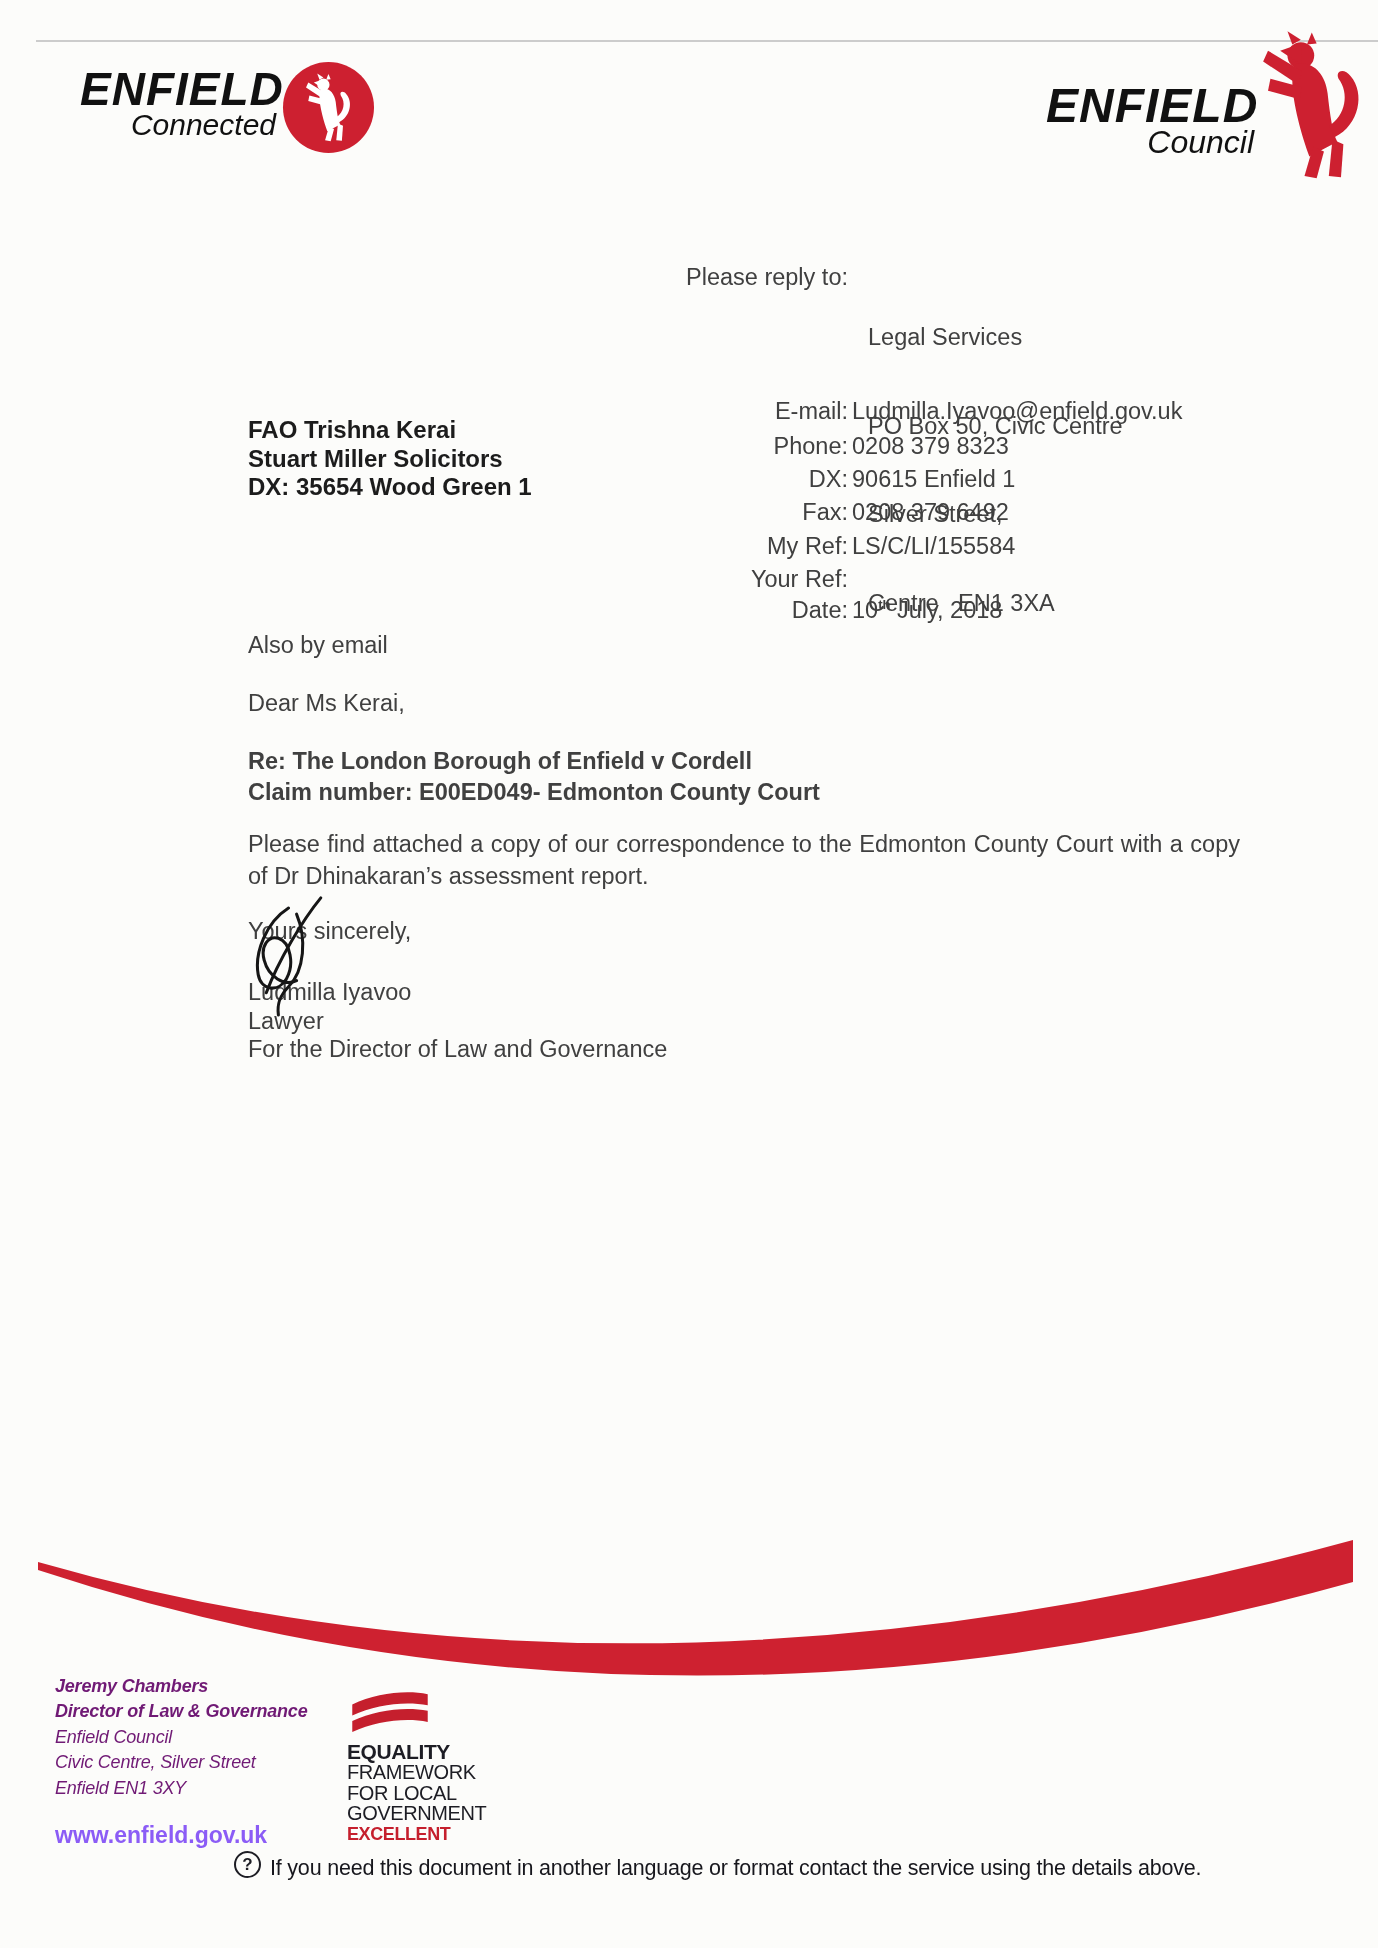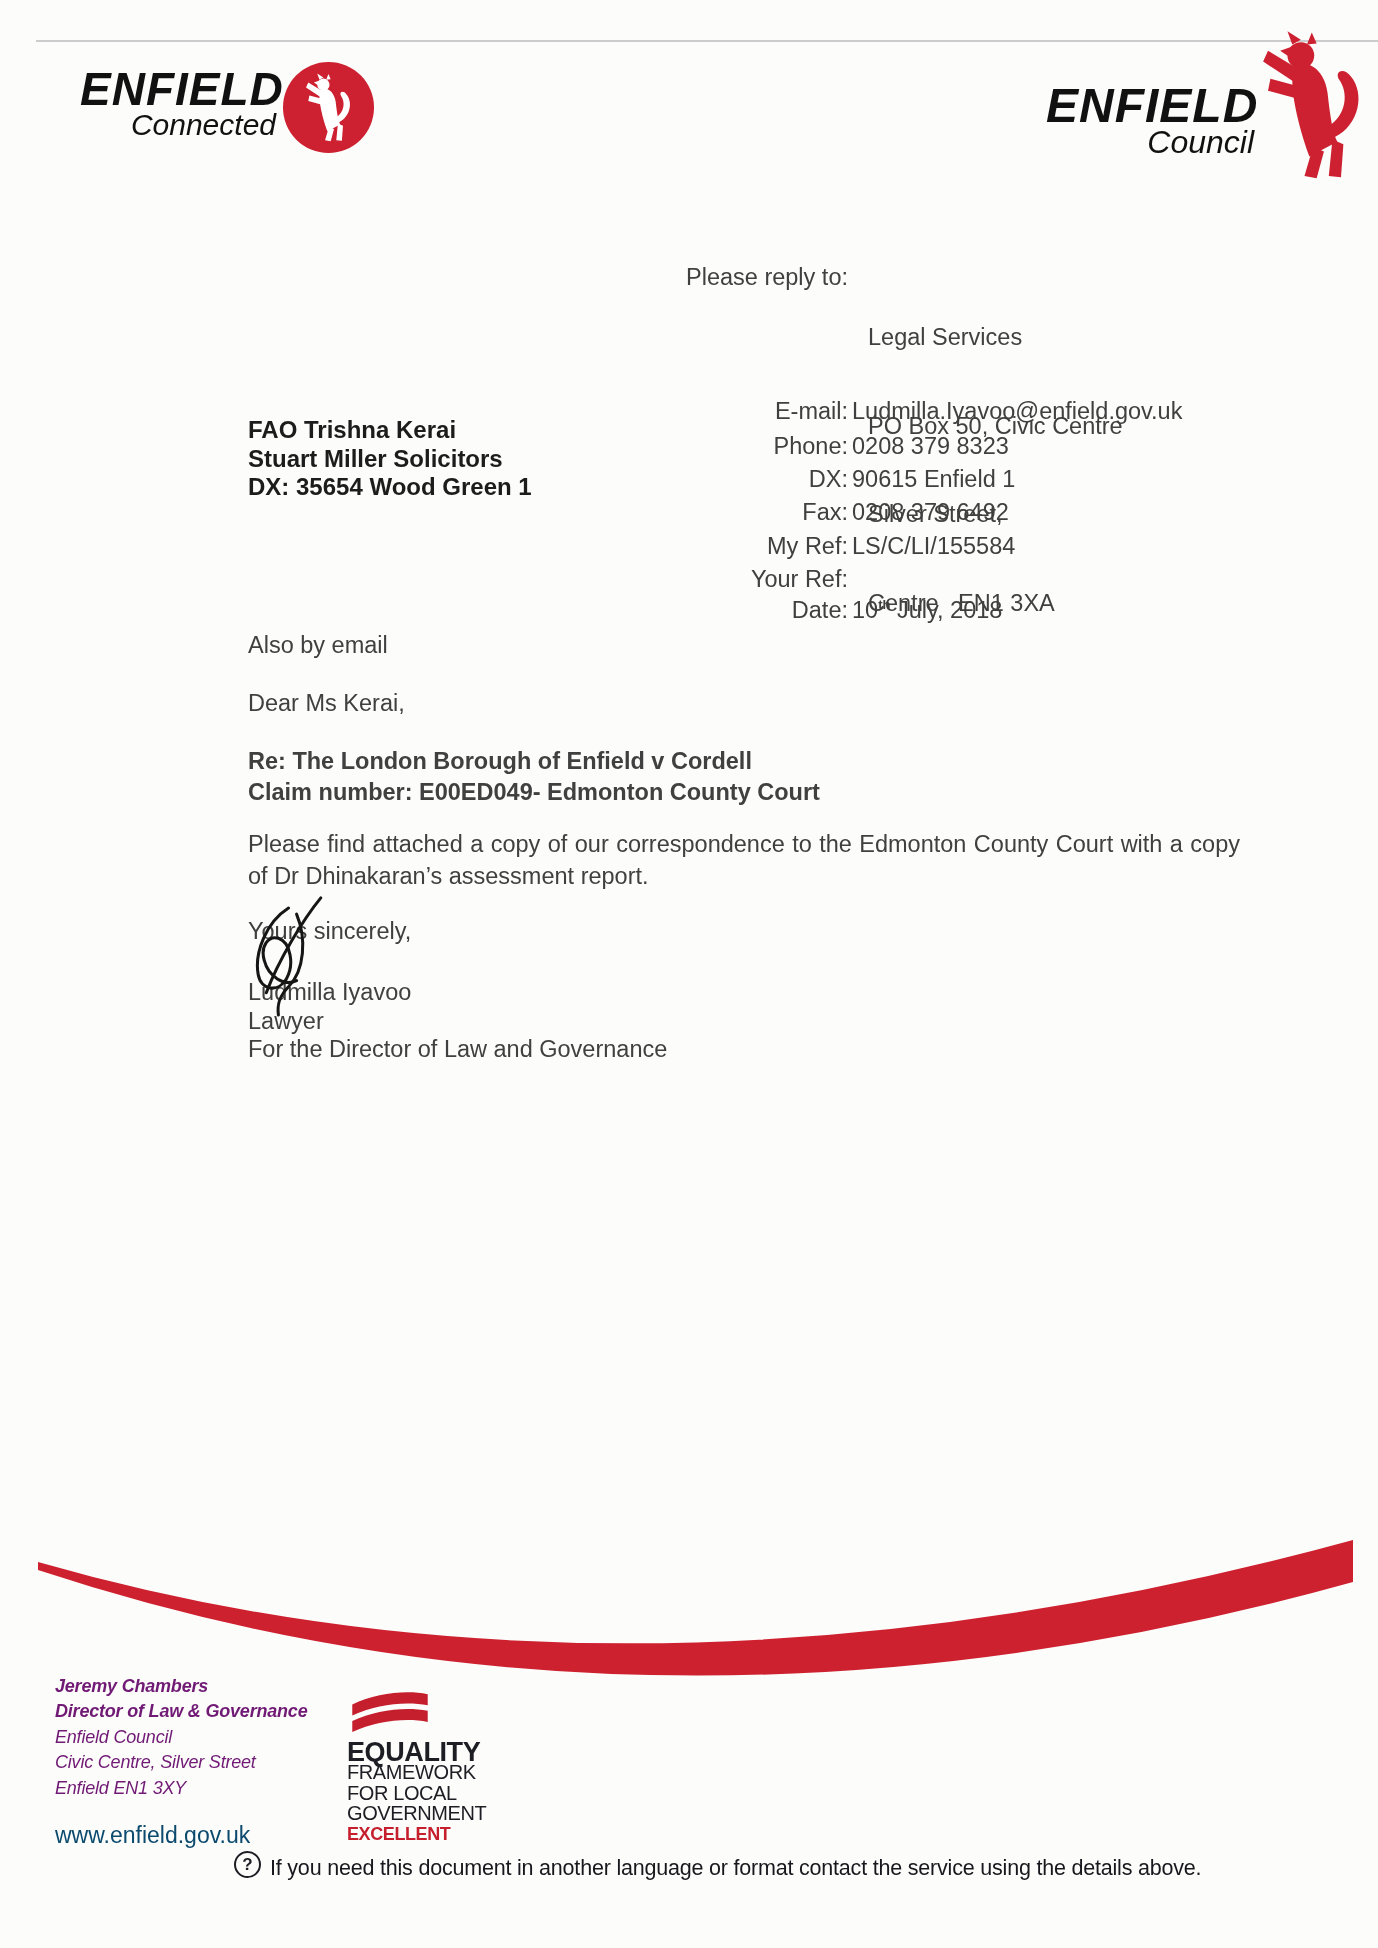--- a/index.html
+++ b/index.html
@@ -39,24 +39,24 @@
   
   .re-block { font-weight:bold; line-height:30.5px; }
   .para { width:992px; text-align:justify; line-height:32px; }
   .signoff { line-height:28.5px; }
   .sig { z-index:5; }
 
   
   .swoosh { left:0; top:1500px; }
   .footer-left { left:55px; top:1674px; font-size:18px; line-height:25.4px; color:#701a75; letter-spacing:-0.2px;font-style:italic; }
   .fw-b { font-weight:bold; }
-  .website { left:55px; top:1822px; font-size:23px; font-weight:normal; color:#0c4a6e; }
+  .website { left:55px; top:1822px; font-size:23px; font-weight:bold; color:#8b5cf6; }
   .eq-logo { left:347px; top:1686px; color:#1d1d24; }
   .eq-lines { margin-top:6px; font-size:20px; line-height:20.4px; letter-spacing:-0.4px; }
-  .eq-title { font-weight:bold; font-size:27px; }
+  .eq-title { font-weight:bold; font-size:21px; }
   .eq-excellent { color:#c51f2d; font-weight:bold; font-size:18px; }
   .help-circle { left:234px; top:1851px; width:27px; height:27px; border:2.5px solid #1d1d24;
                  border-radius:50%; display:flex; align-items:center; justify-content:center;
                  font-size:17px; font-weight:bold; color:#1d1d24; }
   .footnote { left:270px; top:1856px; font-size:21.5px; color:#17171d; letter-spacing:-0.2px; }
 </style>
 </head>
 <body>
 
 <div class="page">

